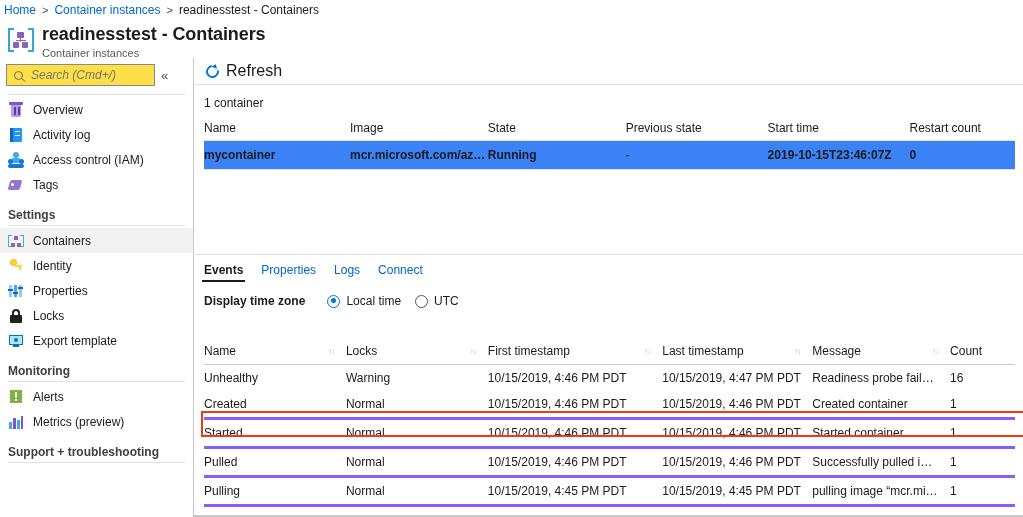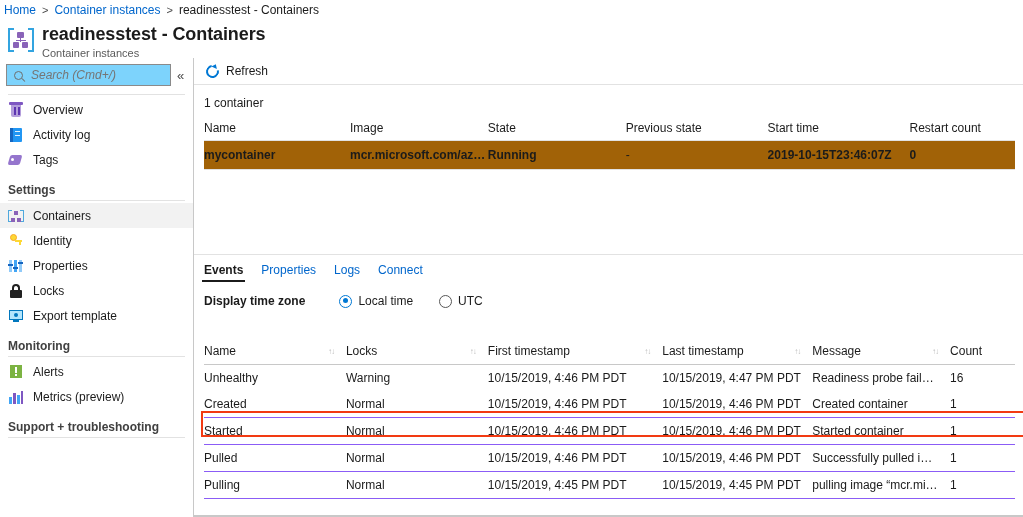--- a/index.html
+++ b/index.html
@@ -76,23 +76,23 @@
     flex: 1 1 auto;
     background:#fff;
     position: relative;
     border-bottom: 2px solid #c8c8c8;
   }
 
   
   .search-row { display:flex; align-items:center; padding: 6px 0 0 6px; }
   .search-box {
     position: relative;
-    width: 165px; height: 22px;
+    width: 149px; height: 22px;
     border: 1px solid #8a8a8a;
-    background:#7dd3fc;
+    background:#fde047;
     display:flex; align-items:center;
   }
   .search-box .mag {
     width: 9px; height: 9px; border:1.3px solid #6e6e6e; border-radius:50%;
     margin-left: 7px; position: relative; flex:0 0 auto;
   }
   .search-box .mag::after {
     content:""; position:absolute; width:1.3px; height:4px; background:#6e6e6e;
     right:-2px; bottom:-3px; transform: rotate(-45deg);
   }
@@ -202,61 +202,61 @@
     border-top-color: transparent;
     transform: rotate(35deg);
   }
   .refresh-ico .arrow {
     position:absolute; top:-1px; left:6px;
     width:0; height:0;
     border-left:3.5px solid transparent; border-right:3.5px solid transparent;
     border-bottom:4px solid #0078d4;
     transform: rotate(25deg);
   }
-  .tb-label { font-size:12px; color:#1b1b1b; }
+  .tb-label { font-size:16px; color:#1b1b1b; }
 
   
   .count-label { font-size:12px; color:#1b1b1b; padding: 11px 0 0 10px; }
 
   .tbl { width: 100%; border-collapse: collapse; table-layout: fixed; }
   .tbl th {
     font-size: 12px; font-weight: 400; color:#1b1b1b;
     text-align:left; padding: 5px 0 5px 0;
     border-bottom: 1px solid #e2e2e2;
     white-space: nowrap; overflow:hidden;
   }
   .tbl td {
     font-size: 12px; color:#1b1b1b;
     padding: 7px 0 7px 0;
     white-space: nowrap; overflow:hidden; text-overflow:ellipsis;
   }
 
   .ctr-table-wrap { padding: 6px 8px 0 10px; }
-  .ctr-table .row-sel td { background:#a16207; font-weight: 600; }
+  .ctr-table .row-sel td { background:#3b82f6; font-weight: 600; }
   .ctr-table .row-sel td.normal-wt { font-weight: 400; }
   .ctr-table tr.row-sel { border-bottom:1px solid #e2e2e2; }
 
   
   .tabs-wrap { position:absolute; left:0; right:0; top: 196px; }
   .tabs-rule { height:1px; background:#e2e2e2; }
   .tabs { display:flex; align-items:flex-end; padding-left: 10px; height: 27px; }
   .tab {
     font-size: 12px; margin-right: 18px; cursor:pointer;
     color:#0066cc; padding-bottom: 5px; position:relative;
   }
   .tab.active { color:#1b1b1b; font-weight: 600; margin-top: 25px; }
   .tab.active::after {
     content:""; position:absolute; left:-2px; right:-2px; bottom:0;
     height:2px; background:#1b1b1b;
   }
 
   
   .tz-row { display:flex; align-items:center; padding: 12px 0 0 10px; }
   .tz-label { font-size:12px; font-weight:600; color:#1b1b1b; margin-right:22px; }
-  .radio { display:flex; align-items:center; margin-right:14px; cursor:pointer;margin-left:12px; }
+  .radio { display:flex; align-items:center; margin-right:14px; cursor:pointer; }
   .radio .circle {
     width:13px; height:13px; border-radius:50%;
     border: 1.4px solid #575757; background:#fff;
     position:relative; margin-right:6px; flex:0 0 auto;
   }
   .radio.on .circle { border-color:#0078d4; border-width:1.5px; }
   .radio.on .circle::after {
     content:""; position:absolute; left:2.6px; top:2.6px;
     width:5px; height:5px; border-radius:50%; background:#0078d4;
   }
@@ -269,21 +269,21 @@
     font-size:12px; font-weight:400; color:#1b1b1b; text-align:left;
     padding: 4px 0 6px 0; border-bottom:1px solid #c8c8c8;
     white-space:nowrap;
   }
   .ev-table th .hdr { display:flex; align-items:center; justify-content:space-between; padding-right: 12px; }
   .sort-ico {
     font-size: 8px; color:#bdbdbd; letter-spacing:-1px; white-space:nowrap;
   }
   .ev-table td {
     font-size:12px; color:#1b1b1b; padding: 6px 0 6px 0;
-    border-bottom:1px solid #8b5cf6;
+    border-bottom:3px solid #8b5cf6;
     white-space:nowrap; overflow:hidden; text-overflow:ellipsis;
     padding-right: 10px;
   }
   .ev-table tr.highlight td { border-bottom: none; }
 
   .hl-box {
     position:absolute; left: 7px; top: 353px;
     width: 978px; height: 26px;
     border: 2px solid #f23a12;
     pointer-events: none;
@@ -347,20 +347,30 @@
         <div class="nav-item">
           <span class="ico ic-activity">
             <span class="book"></span>
               <span class="spine"></span>
               <span class="pg"></span>
               <span class="pg2"></span>
           </span>
           <span>Activity log</span>
         </div>
 
+        <div class="nav-item">
+          <span class="ico ic-iam">
+            <span class="p1"></span>
+              <span class="p1b"></span>
+              <span class="p2"></span>
+              <span class="p3"></span>
+              <span class="base"></span>
+          </span>
+          <span>Access control (IAM)</span>
+        </div>
 
         <div class="nav-item">
           <span class="ico ic-tags">
             <span class="tag"></span>
               <span class="dot"></span>
           </span>
           <span>Tags</span>
         </div>
 
       </div>

